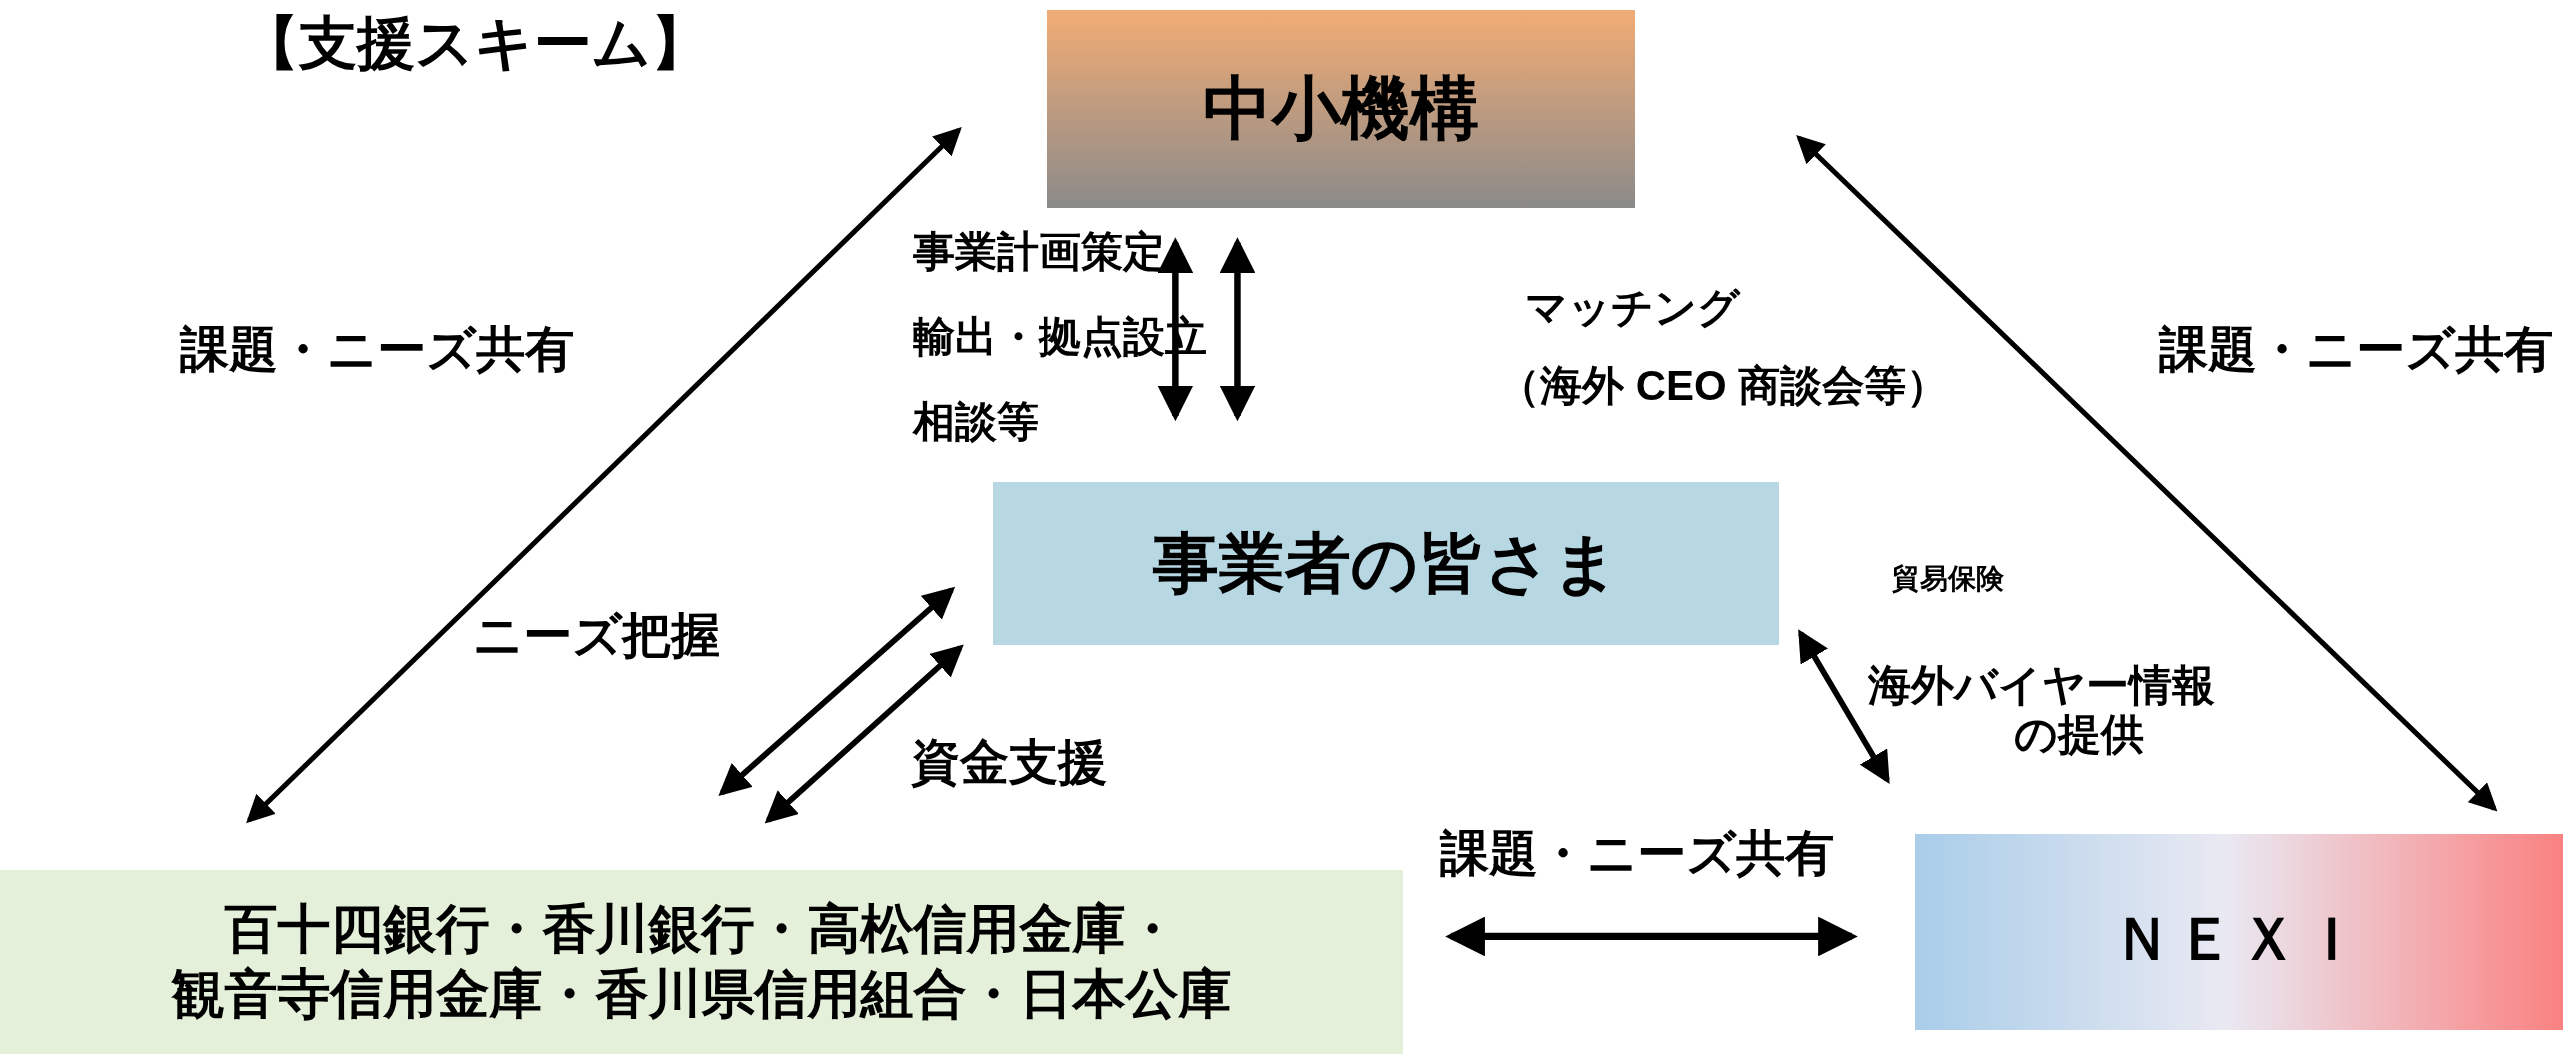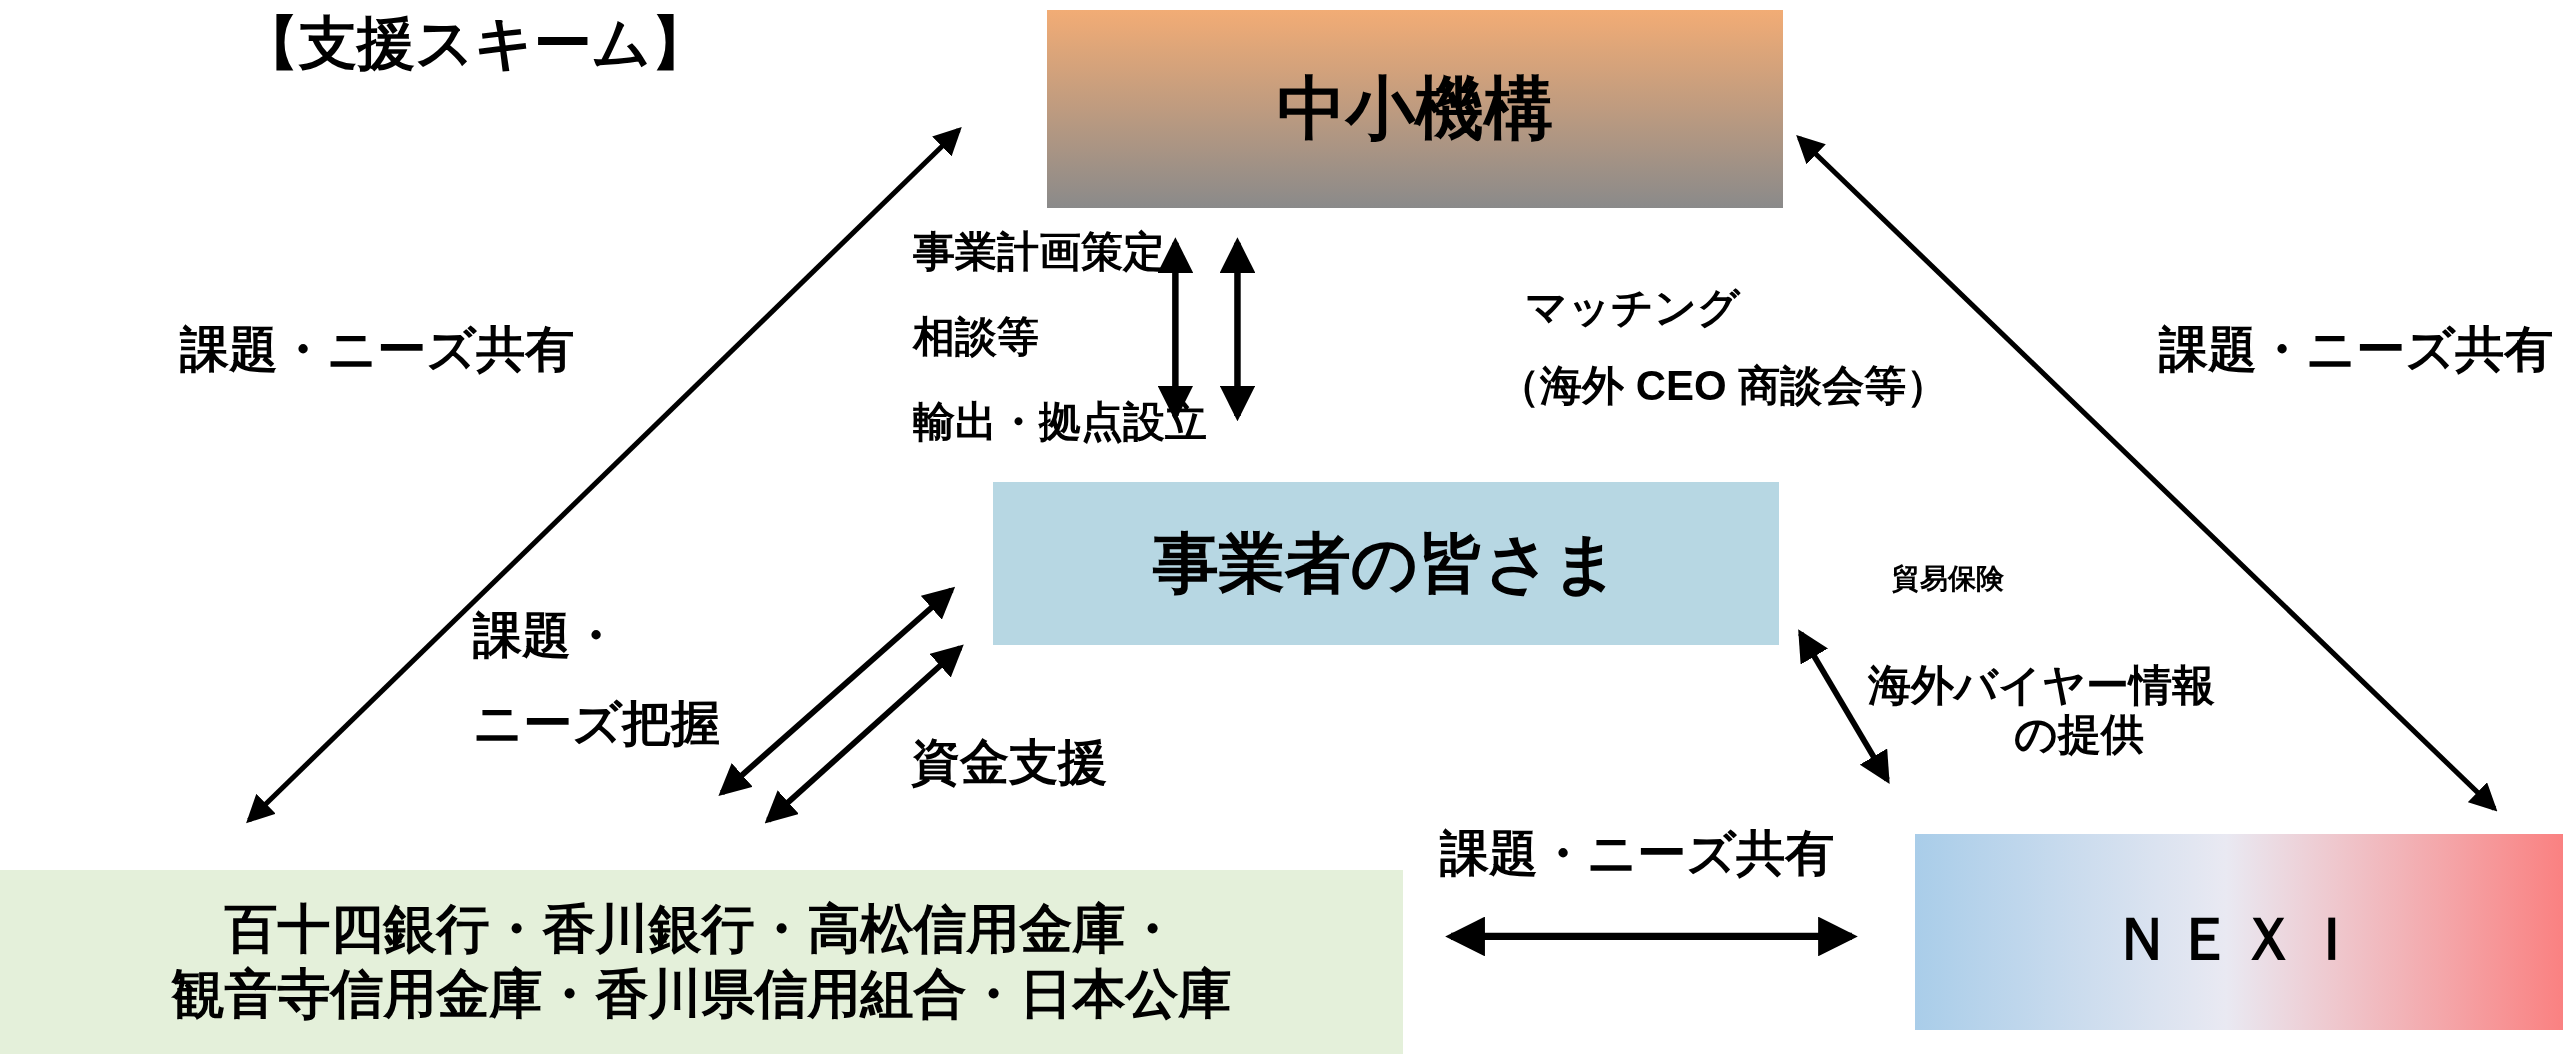--- a/index.html
+++ b/index.html
@@ -30,21 +30,21 @@
     align-items: center;
     justify-content: center;
     z-index: 1;
   }
   .node .node-label {
     font-weight: bold;
     color: #000;
     white-space: nowrap;
   }
   #node-chushokiko {
-    left: 1047px; top: 10px; width: 736px; height: 198px;
+    left: 1047px; top: 10px; width: 588px; height: 198px;
     background: linear-gradient(to bottom, var(--chushokiko-top), var(--chushokiko-bottom));
   }
   #node-chushokiko .node-label { font-size: 69px; }
   #node-jigyosha {
     left: 993px; top: 482px; width: 786px; height: 163px;
     background: var(--jigyosha-bg);
   }
   #node-jigyosha .node-label { font-size: 66px; }
   #node-banks {
     left: 0px; top: 870px; width: 1403px; height: 184px;
@@ -106,29 +106,28 @@
   <div class="node" id="node-nexi">
     <div class="node-label">ＮＥＸＩ</div>
   </div>
 
   <div class="label" id="lbl-share-left">課題・ニーズ共有</div>
   <div class="label" id="lbl-share-right">課題・ニーズ共有</div>
   <div class="label" id="lbl-share-bottom">課題・ニーズ共有</div>
 
   <div class="label" id="lbl-consult">
     <div>事業計画策定、</div>
+    <div>輸出・拠点設立</div>
     <div>相談等</div>
-    <div>輸出・拠点設立</div>
   </div>
 
   <div class="label" id="lbl-match-1">マッチング</div>
   <div class="label" id="lbl-match-2">（海外 CEO 商談会等）</div>
 
   <div class="label" id="lbl-grasp">
-    <div>課題・</div>
     <div>ニーズ把握</div>
   </div>
 
   <div class="label" id="lbl-funding">資金支援</div>
 
   <div class="label" id="lbl-ins-1">貿易保険</div>
   <div class="label" id="lbl-ins-2">海外バイヤー情報</div>
   <div class="label" id="lbl-ins-3">の提供</div>
 
   <svg id="arrow-layer" viewBox="0 0 3568 1468" xmlns="http://www.w3.org/2000/svg">

